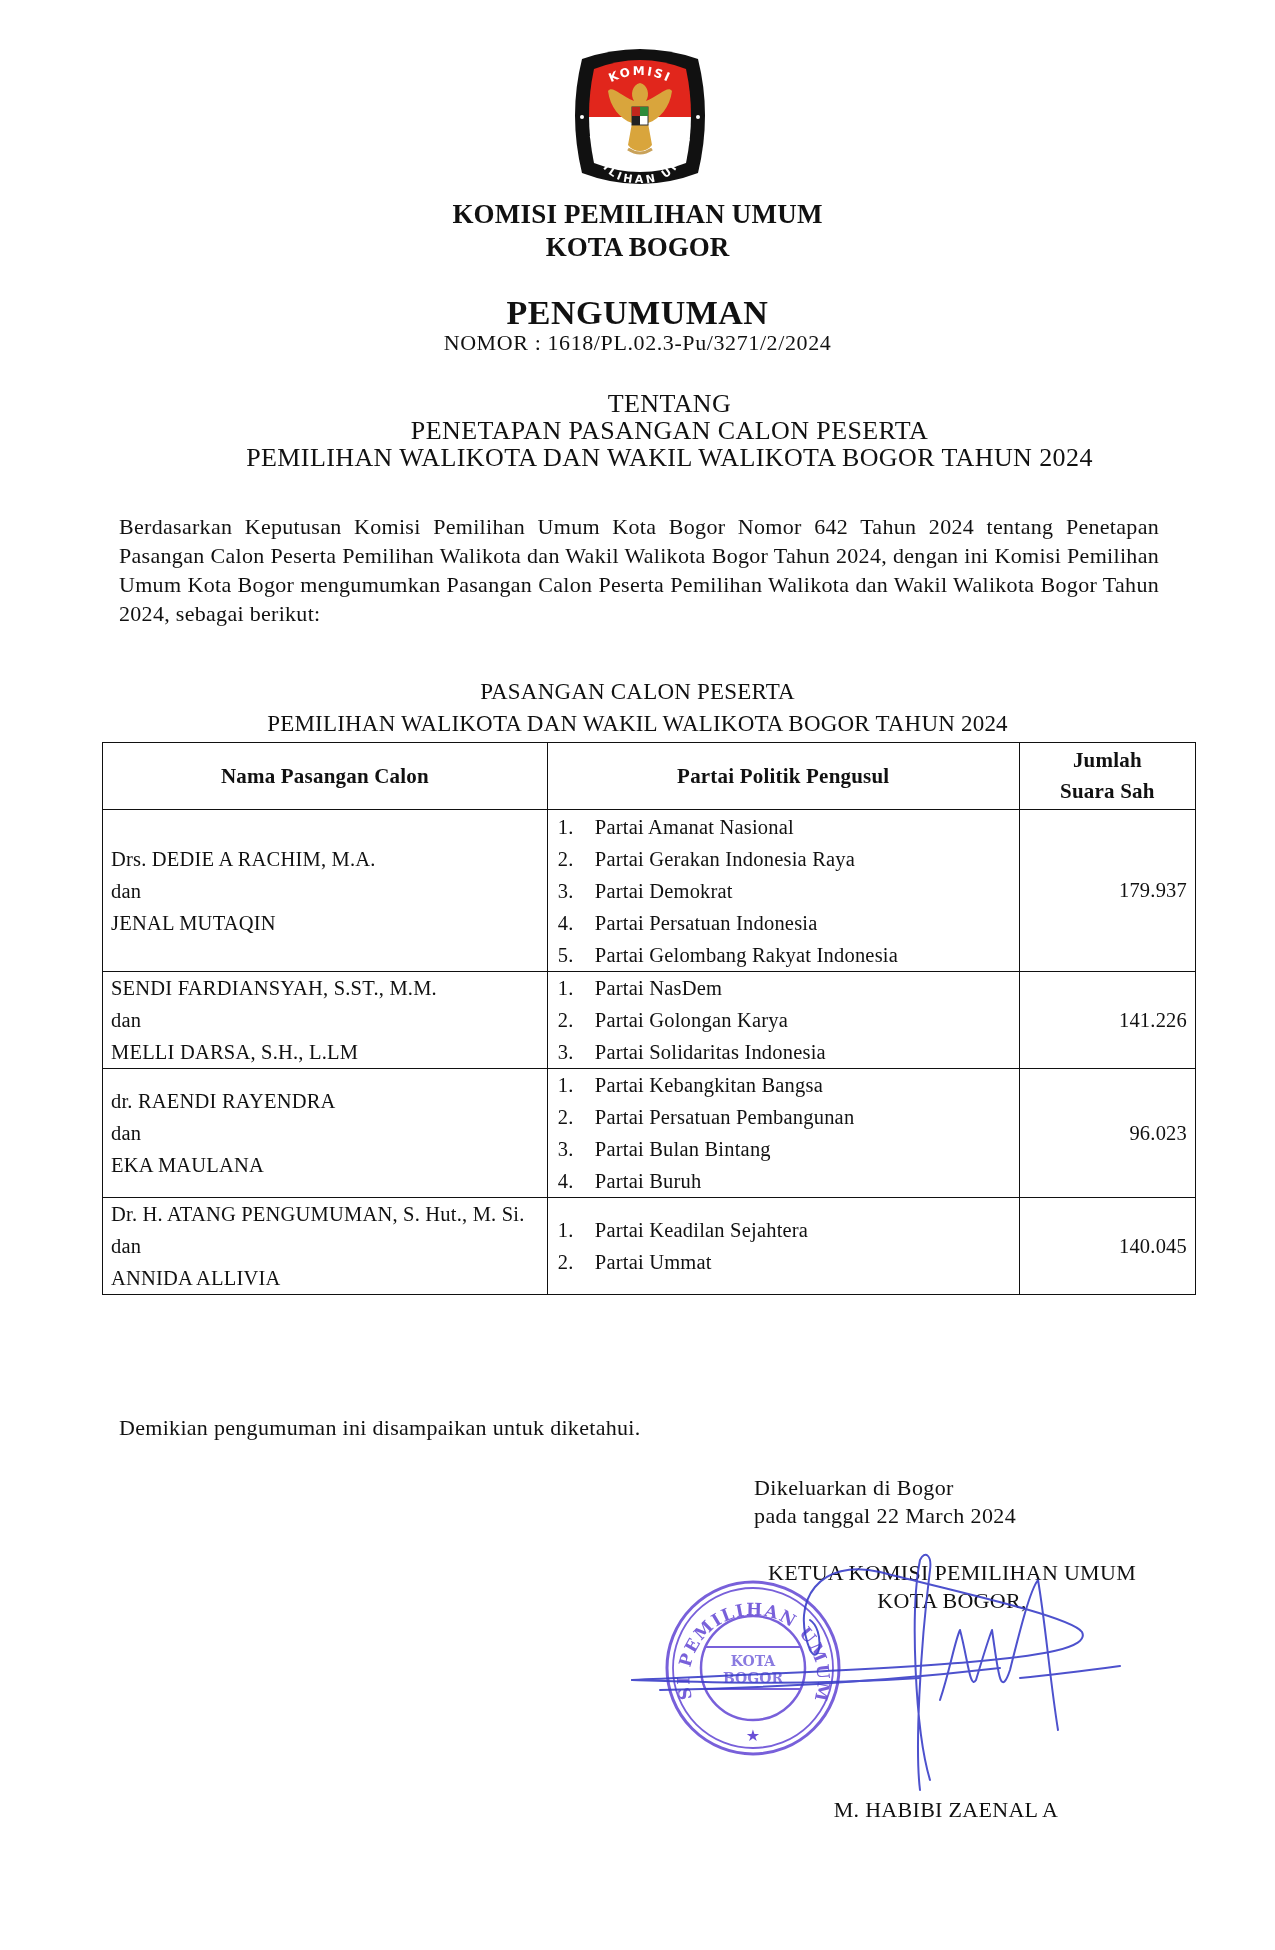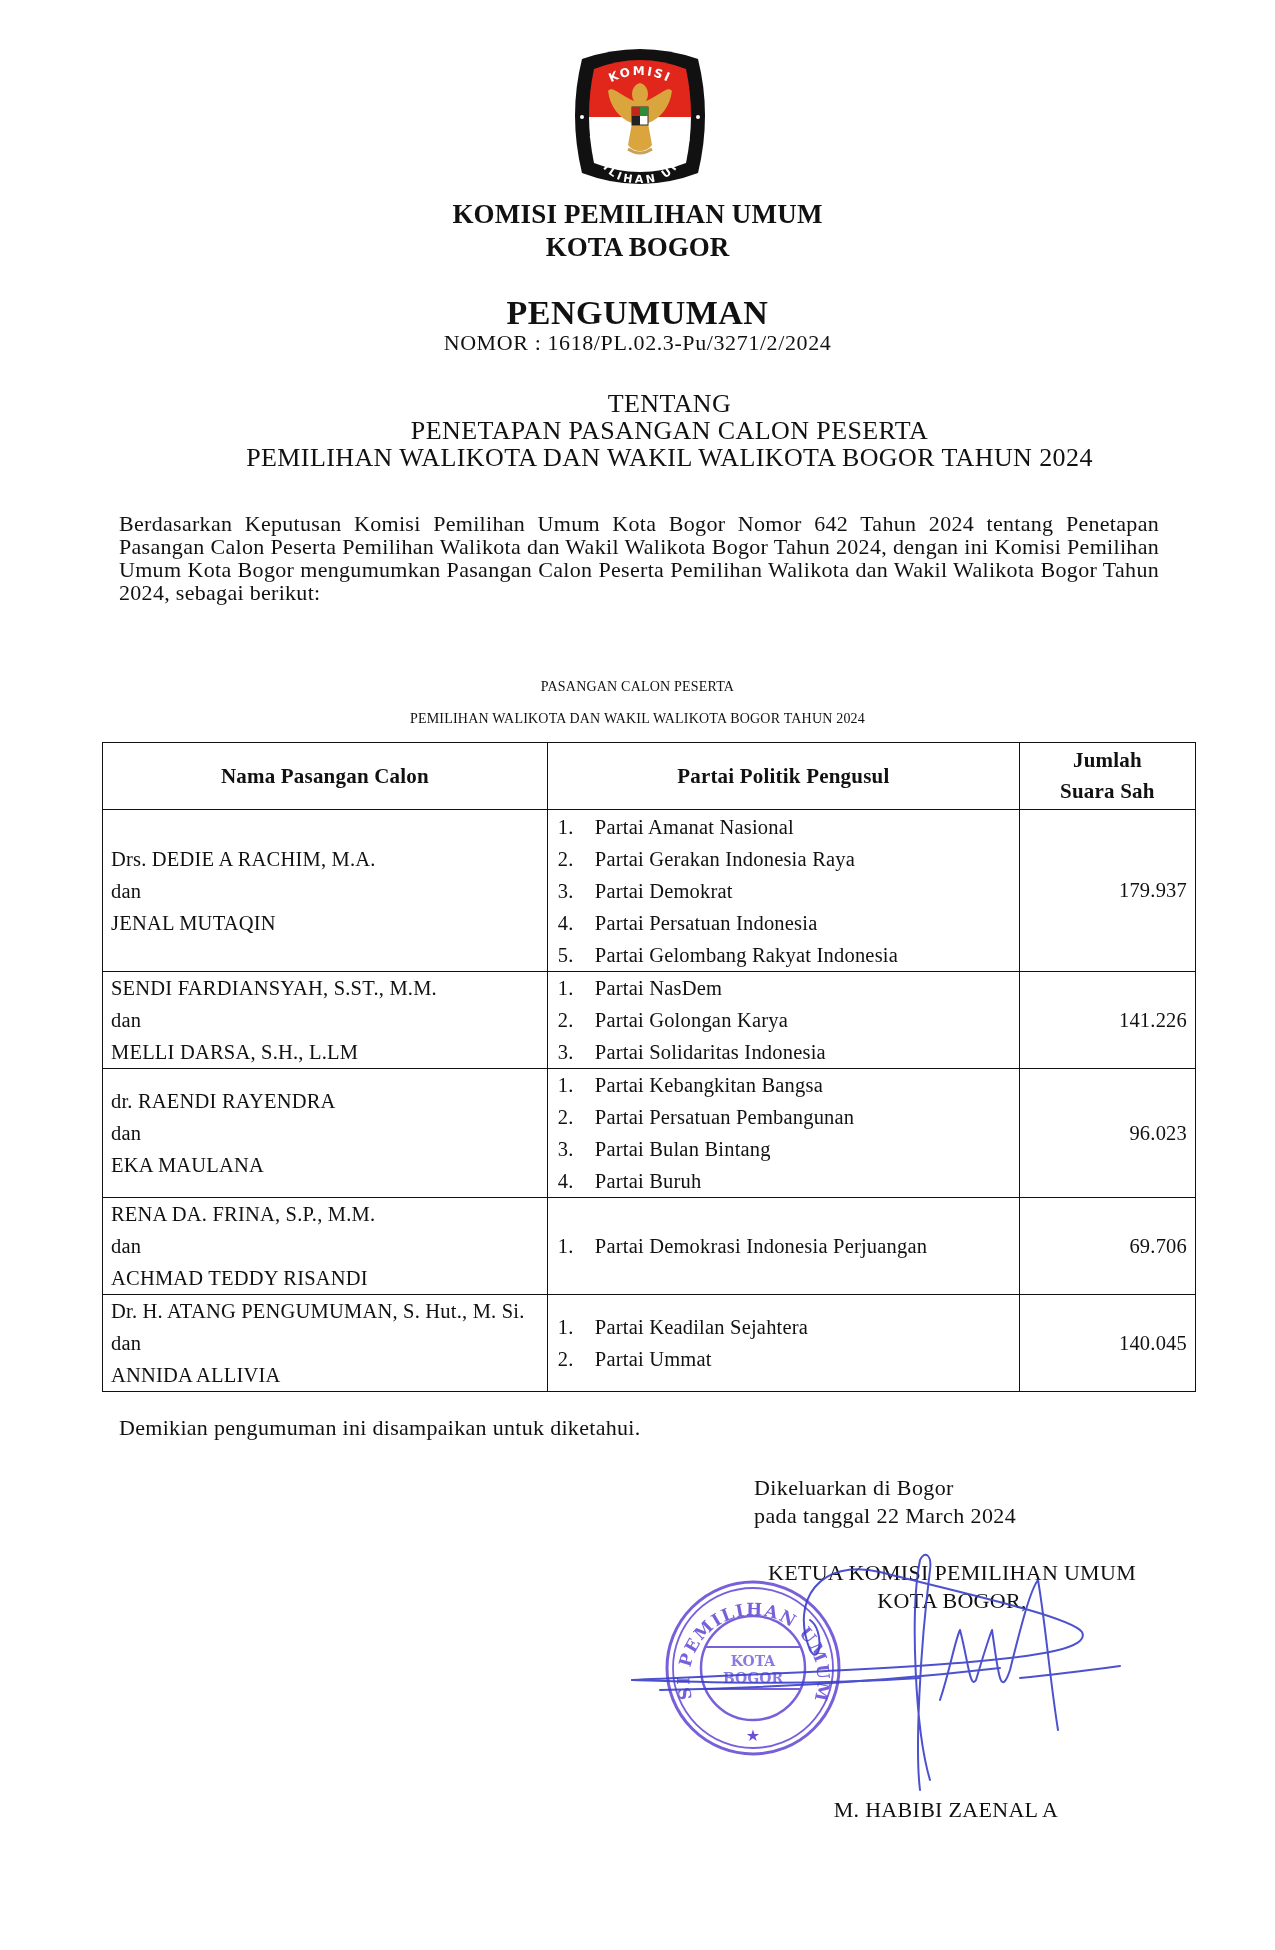--- a/index.html
+++ b/index.html
@@ -12,24 +12,24 @@
 
   .org1 { top: 199px; font-weight: bold; font-size: 27px; letter-spacing: 0.2px; }
   .org2 { top: 232px; font-weight: bold; font-size: 27px; }
   .title { top: 294px; font-weight: bold; font-size: 34px; letter-spacing: 0.5px; }
   .nomor { top: 330px; font-size: 22px; letter-spacing: 0.6px; }
   .about { font-size: 26px; letter-spacing: 0.4px; margin-left: 32px; }
   .about.l1 { top: 389px; }
   .about.l2 { top: 416px; }
   .about.l3 { top: 443px; }
 
-  .para { left: 119px; top: 512px; width: 1040px; font-size: 22px; line-height: 23px;
+  .para { left: 119px; top: 512px; width: 1040px; font-size: 22px; line-height: 29px;
           text-align: justify; text-align-last: left; letter-spacing: 0.3px; }
 
-  .cap { font-size: 14px; letter-spacing: 0.2px; }
+  .cap { font-size: 23px; letter-spacing: 0.2px; }
   .cap.l1 { top: 679px; }
   .cap.l2 { top: 711px; }
 
   table.cand { position: absolute; left: 102px; top: 742px; width: 1094px;
                border-collapse: collapse; font-size: 20.5px; letter-spacing: 0.2px; }
   table.cand th, table.cand td { border: 1.6px solid #111; padding: 0 8px; vertical-align: middle; }
   table.cand th { font-weight: bold; height: 66px; text-align: center; line-height: 31px; font-size: 21px; }
   .c1 { width: 428px; }
   .c2 { width: 456px; }
   .c3 { width: 160px; }
@@ -155,31 +155,20 @@
       </td>
       <td class="parties">
         <span class="pl"><span class="n">1.</span><span>Partai Kebangkitan Bangsa</span></span>
         <span class="pl"><span class="n">2.</span><span>Partai Persatuan Pembangunan</span></span>
         <span class="pl"><span class="n">3.</span><span>Partai Bulan Bintang</span></span>
         <span class="pl"><span class="n">4.</span><span>Partai Buruh</span></span>
       </td>
       <td class="votes">96.023</td>
     </tr>
 
-    <tr class="r4">
-      <td class="names">
-        <span class="pl">RENA DA. FRINA, S.P., M.M.</span>
-        <span class="pl">dan</span>
-        <span class="pl">ACHMAD TEDDY RISANDI</span>
-      </td>
-      <td class="parties">
-        <span class="pl"><span class="n">1.</span><span>Partai Demokrasi Indonesia Perjuangan</span></span>
-      </td>
-      <td class="votes">69.706</td>
-    </tr>
 
     <tr class="r5">
       <td class="names">
         <span class="pl">Dr. H. ATANG PENGUMUMAN, S. Hut., M. Si.</span>
         <span class="pl">dan</span>
         <span class="pl">ANNIDA ALLIVIA</span>
       </td>
       <td class="parties">
         <span class="pl"><span class="n">1.</span><span>Partai Keadilan Sejahtera</span></span>
         <span class="pl"><span class="n">2.</span><span>Partai Ummat</span></span>

